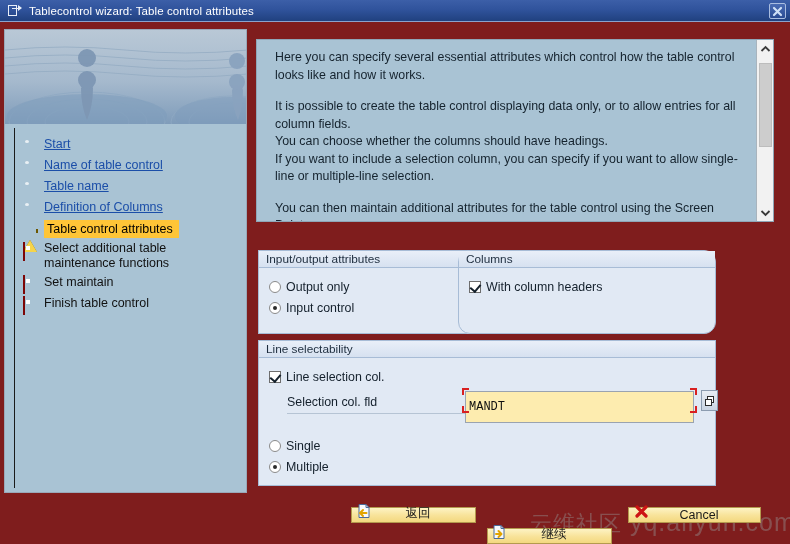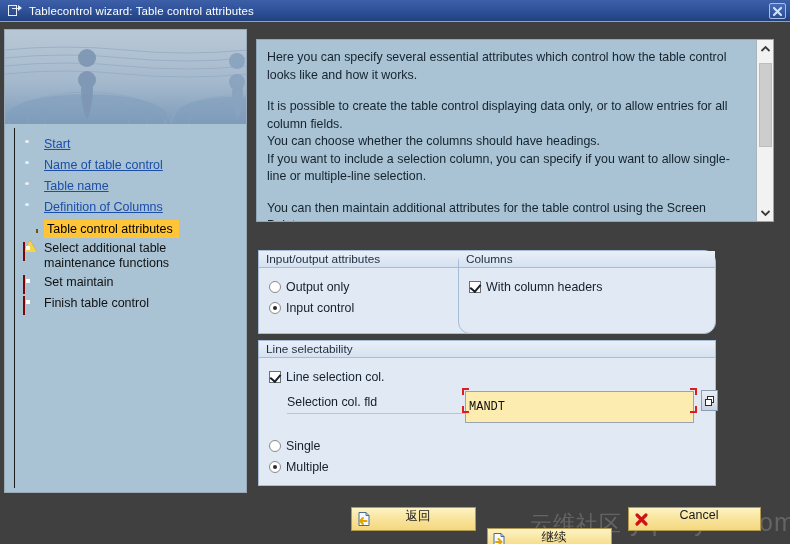--- a/index.html
+++ b/index.html
@@ -7,21 +7,21 @@
     margin: 0; padding: 0;
     width: 790px; height: 544px;
     overflow: hidden;
     font-family: "Liberation Sans", sans-serif;
     background: #eef1f7;
   }
 
   #app {
     position: relative;
     width: 790px; height: 544px;
-    background: #404040;
+    background: #7f1d1d;
   }
 
   
   .titlebar {
     position: absolute; left: 0; top: 0;
     width: 790px; height: 22px;
     background: linear-gradient(to bottom, #3c5fa8 0%, #30539c 45%, #20417f 100%);
     border-bottom: 1px solid #8ba3cc;
     display: flex; align-items: center;
   }
@@ -147,21 +147,21 @@
     background: #a9c3d4;
     border: 1px solid #8fa6b7;
     display: flex;
   }
   .desctext {
     flex: 1 1 auto;
     padding: 9px 10px 4px 10px;
     font-size: 12.4px; color: #15232e; line-height: 17.5px;
     overflow: hidden;
   }
-  .desctext p { margin: 0 0 14px 0; }
+  .desctext p { margin: 0 0 14px 8px; }
   .desctext p:last-child { margin-bottom: 0; }
 
   .vscroll {
     flex: 0 0 17px; width: 17px;
     background: #f2f2f2;
     border-left: 1px solid #a9b4bd;
     display: flex; flex-direction: column;
     position: relative;
   }
   .sb-btn {
@@ -268,24 +268,24 @@
     cursor: pointer;
   }
   .f4btn svg { display:block; }
 
   
   .btnbar {
     position: absolute; left: 0; bottom: 0;
     width: 790px; height: 46px;
   }
   .btn {
-    position: absolute; top: 9px; height: 24px;
+    position: absolute; top: 9px; height: 16px;
     background: linear-gradient(to bottom, #fdf3c4 0%, #f8e39a 52%, #f3d87f 100%);
     border: 1px solid #b49a4e;
-    display: flex; align-items: flex-start;
+    display: flex; align-items: flex-end;
     cursor: pointer;
   }
   .btn .bico {
     width: 22px; height: 22px; flex: 0 0 auto;
     margin-left: 1px;
     display: flex; align-items: center; justify-content: center;
   }
   .btn .btxt {
     flex: 1 1 auto; text-align: center;
     font-size: 12.5px; color: #1a1a1a;

